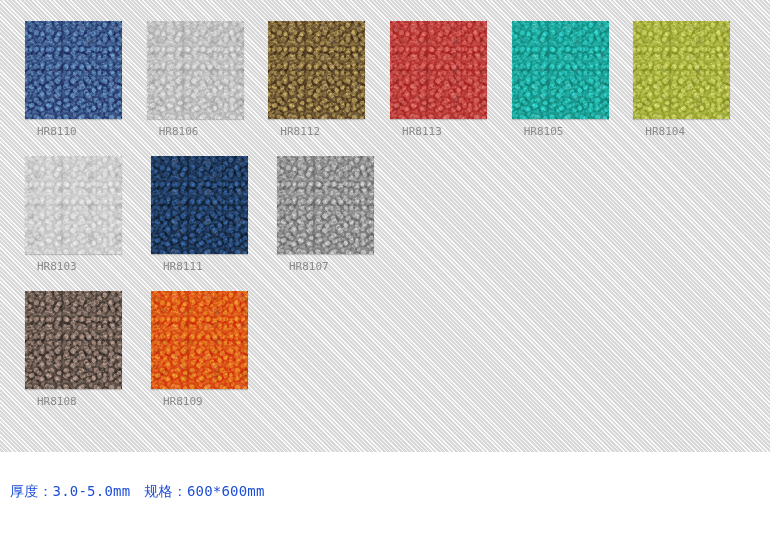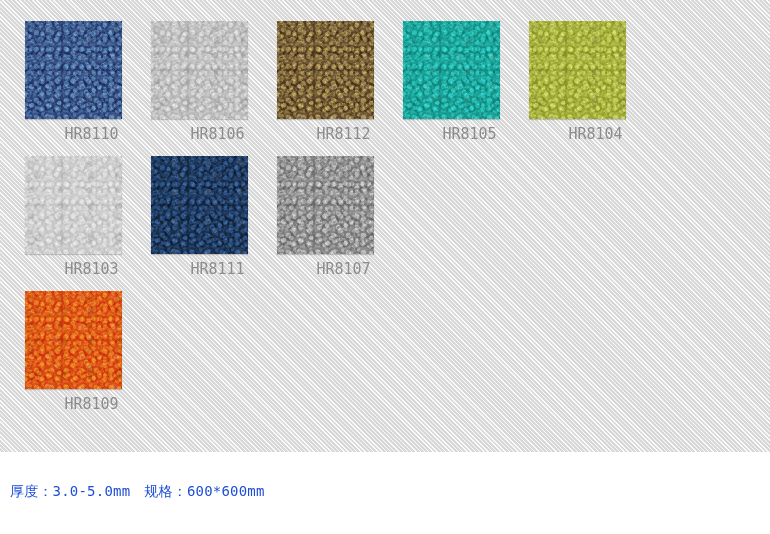--- a/index.html
+++ b/index.html
@@ -103,26 +103,26 @@
       radial-gradient(circle at 71% 19%, rgba(255,255,255,0.12) 0 3px, transparent 3.4px),
       radial-gradient(circle at 47% 63%, rgba(0,0,0,0.09) 0 3.5px, transparent 4px),
       radial-gradient(circle at 84% 72%, rgba(255,255,255,0.10) 0 3px, transparent 3.4px),
       radial-gradient(circle at 12% 84%, rgba(0,0,0,0.08) 0 3px, transparent 3.4px);
     background-size: 29px 26px, 33px 30px, 27px 31px, 35px 28px, 31px 27px;
     opacity: 0.7;
     pointer-events: none;
   }
   .caption {
     position: absolute;
-    left: 18px;
+    left: 12px;
     top: 104px;
     width: 97px;
-    text-align: center;
+    text-align: left;
     font-family: "DejaVu Sans Mono", monospace;
-    font-size: 15px;
+    font-size: 11px;
     letter-spacing: 0px;
     color: #8c8c8c;
     white-space: nowrap;
   }
 
   
   #footer {
     position: absolute;
     left: 10px;
     top: 483px;
@@ -148,20 +148,24 @@
       </div>
       <div class="cell">
         <div class="swatch" style="background-color: rgb(201, 201, 201);"></div>
         <div class="caption">HR8106</div>
       </div>
       <div class="cell">
         <div class="swatch" style="background-color: rgb(138, 114, 66);"></div>
         <div class="caption">HR8112</div>
       </div>
       <div class="cell">
+        <div class="swatch" style="background-color: rgb(198, 75, 71);"></div>
+        <div class="caption">HR8113</div>
+      </div>
+      <div class="cell">
         <div class="swatch" style="background-color: rgb(34, 177, 168);"></div>
         <div class="caption">HR8105</div>
       </div>
       <div class="cell">
         <div class="swatch" style="background-color: rgb(179, 188, 74);"></div>
         <div class="caption">HR8104</div>
       </div>
     </div>
     <div class="grid-row">
       <div class="cell">
@@ -171,20 +175,24 @@
       <div class="cell">
         <div class="swatch" style="background-color: rgb(37, 69, 112);"></div>
         <div class="caption">HR8111</div>
       </div>
       <div class="cell">
         <div class="swatch" style="background-color: rgb(160, 160, 160);"></div>
         <div class="caption">HR8107</div>
       </div>
     </div>
     <div class="grid-row">
+      <div class="cell">
+        <div class="swatch" style="background-color: rgb(125, 106, 96);"></div>
+        <div class="caption">HR8108</div>
+      </div>
       <div class="cell">
         <div class="swatch" style="background-color: rgb(226, 104, 28);"></div>
         <div class="caption">HR8109</div>
       </div>
     </div>
   </div>
 
 <div id="footer">
   <span class="seg">厚度：</span><span class="seg">3.0-5.0mm</span><span class="gap"></span><span class="seg">规格：</span><span class="seg">600*600mm</span>
 </div>

